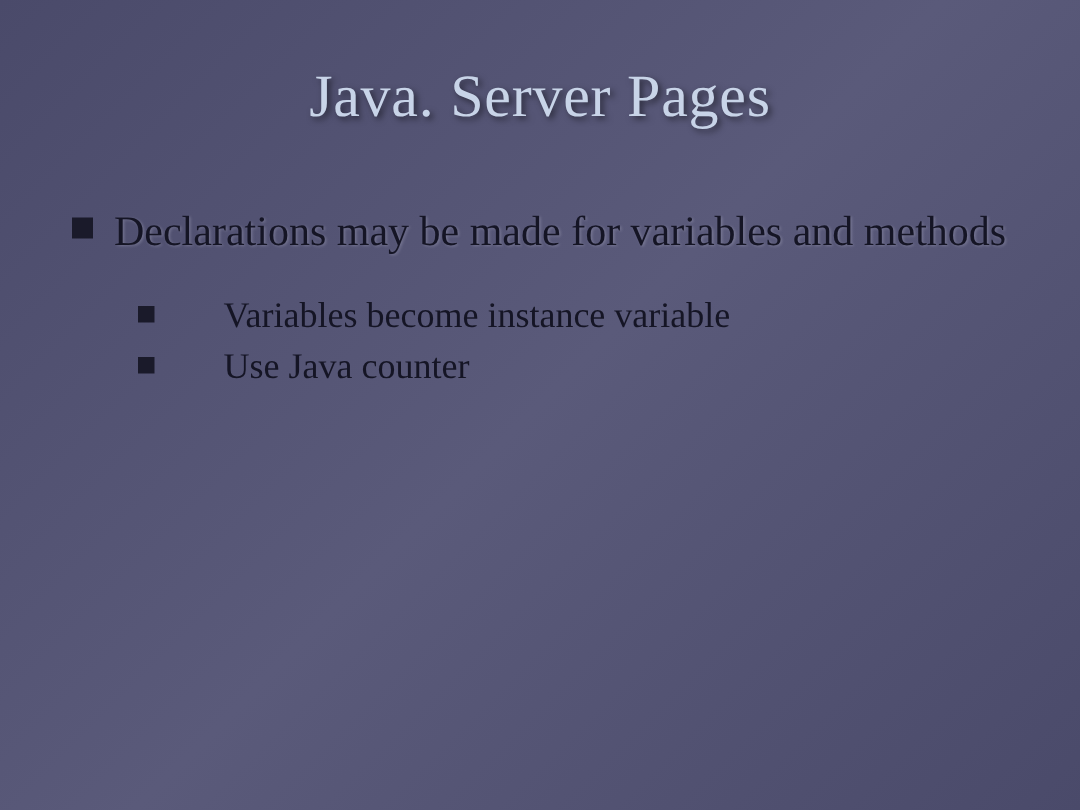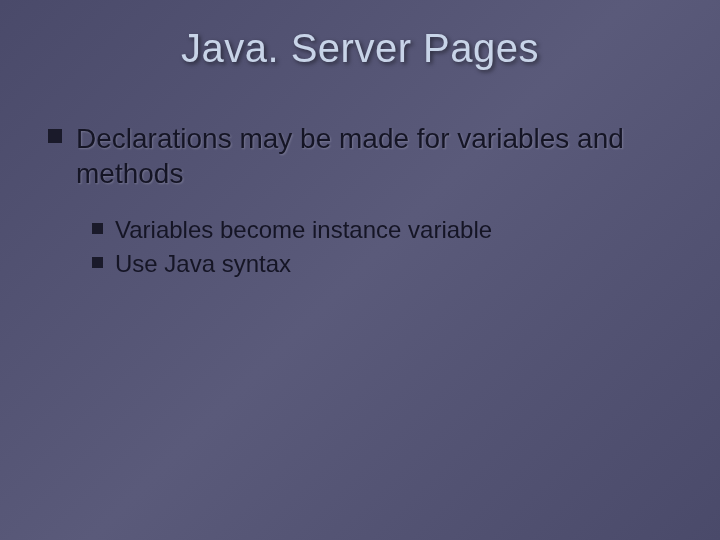--- a/index.html
+++ b/index.html
@@ -8,21 +8,22 @@
     height: 540px;
     background: linear-gradient(135deg, #4a4a6a 0%, #5a5a7a 50%, #4a4a6a 100%);
     background-color: #525272;
     font-family: Arial, Helvetica, sans-serif;
     overflow: hidden;
     position: relative;
   }
   .slide {
     width: 100%;
     height: 100%;
-    padding: 16px 40px;
+    padding: 30px 40px;
+    font-family: Liberation Serif, serif;
   }
   .title {
     text-align: center;
     font-size: 40px;
     font-weight: normal;
     color: #c8d4e8;
     text-shadow: 2px 2px 4px rgba(0,0,0,0.5);
     letter-spacing: 0.5px;
     margin-top: 10px;
     margin-bottom: 50px;
@@ -31,20 +32,21 @@
     display: flex;
     align-items: flex-start;
     margin-bottom: 24px;
     padding-left: 8px;
   }
   .bullet-sub {
     display: flex;
     align-items: flex-start;
     margin-bottom: 4px;
     padding-left: 52px;
+    gap: 34px;
   }
   .bullet-marker {
     width: 14px;
     height: 14px;
     background: #1a1a2a;
     flex-shrink: 0;
     margin-top: 8px;
     margin-right: 14px;
   }
   .bullet-marker-sub {
@@ -84,16 +86,16 @@
     <div class="main-text">Declarations may be made for variables and methods</div>
   </div>
 
   <div class="bullet-sub">
     <div class="bullet-marker-sub"></div>
     <div class="sub-text">Variables become instance variable</div>
   </div>
 
   <div class="bullet-sub">
     <div class="bullet-marker-sub"></div>
-    <div class="sub-text">Use Java syntax</div>
+    <div class="sub-text">Use Java counter</div>
   </div>
 
 </div>
 
 </body></html>

